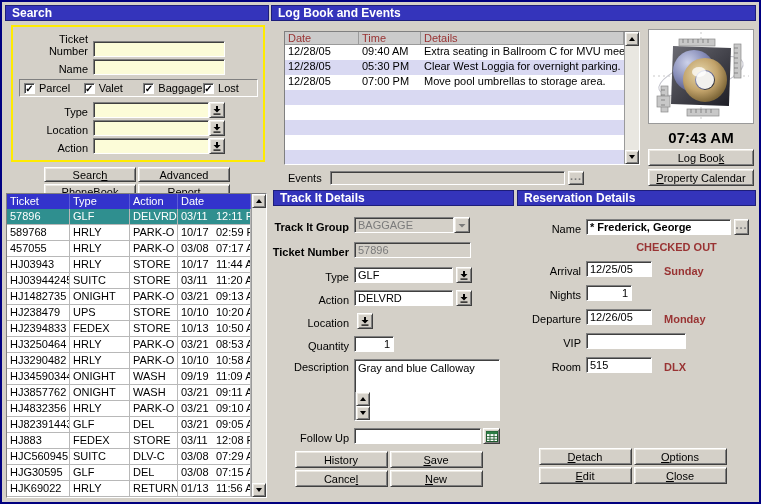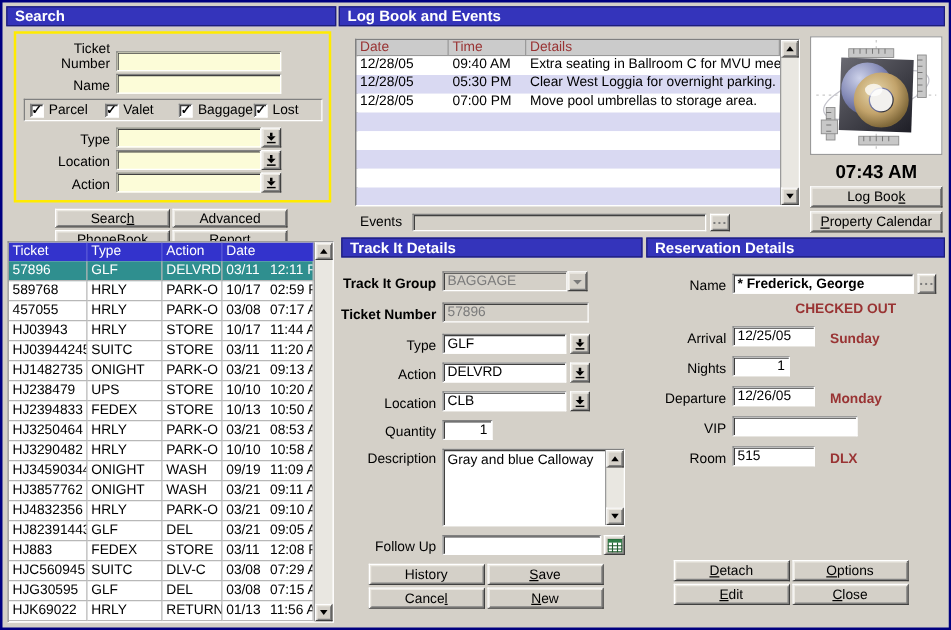--- a/index.html
+++ b/index.html
@@ -111,21 +111,21 @@
   .c-date .d { width:35px; flex:none; } .c-date .t { flex:1; }
 
   
   .trackit-panel { left:270px; top:187px; width:243px; height:313px; display:flex; flex-direction:column; }
   .ti-body { flex:1; display:flex; flex-direction:column; padding:10px 10px 8px 0; }
   .ti-body .row { margin-bottom:7px; }
   .ti-body .lbl { width:82px; }
   .combo-val { width:99px; }
   .desc-box { width:146px; height:62px; background:#fff; display:flex;
     border:1px solid; border-color:#808080 #ffffff #ffffff #808080;
-    box-shadow: inset 1px 1px 0 #404040; }
+    box-shadow: inset 1px 1px 0 #404040; flex-direction: column; }
   .desc-text { flex:1; padding:2px 3px; overflow:hidden; }
   .cal-btn { width:17px; height:16px; margin-left:2px; }
   .panel-btns { display:grid; grid-template-columns:93px 93px; grid-gap:2px; margin:auto auto 10px auto; }
   .panel-btns .btn { height:17px; }
 
   
   .resv-panel { left:514px; top:187px; width:241px; height:313px; display:flex; flex-direction:column; }
   .rv-body { flex:1; display:flex; flex-direction:column; padding:12px 8px 8px 0; }
   .rv-body .row { margin-bottom:8px; }
   .rv-body .lbl { width:70px; }
@@ -552,21 +552,20 @@
         <span class="btn dd" style="margin-left:3px">
             <svg width="8" height="9" viewBox="0 0 8 9">
               <rect x="3" y="0" width="2" height="3" fill="#000"></rect>
               <path d="M0.5 3h7L4 6.5z" fill="#000"></path>
               <rect x="0.5" y="7.5" width="7" height="1.2" fill="#000"></rect>
             </svg>
           </span>
       </div>
       <div class="row">
         <span class="lbl">Location</span>
-        <input class="tb combo-val" value="CLB" style="">
         <span class="btn dd" style="margin-left:3px">
             <svg width="8" height="9" viewBox="0 0 8 9">
               <rect x="3" y="0" width="2" height="3" fill="#000"></rect>
               <path d="M0.5 3h7L4 6.5z" fill="#000"></path>
               <rect x="0.5" y="7.5" width="7" height="1.2" fill="#000"></rect>
             </svg>
           </span>
       </div>
       <div class="row">
         <span class="lbl">Quantity</span>

